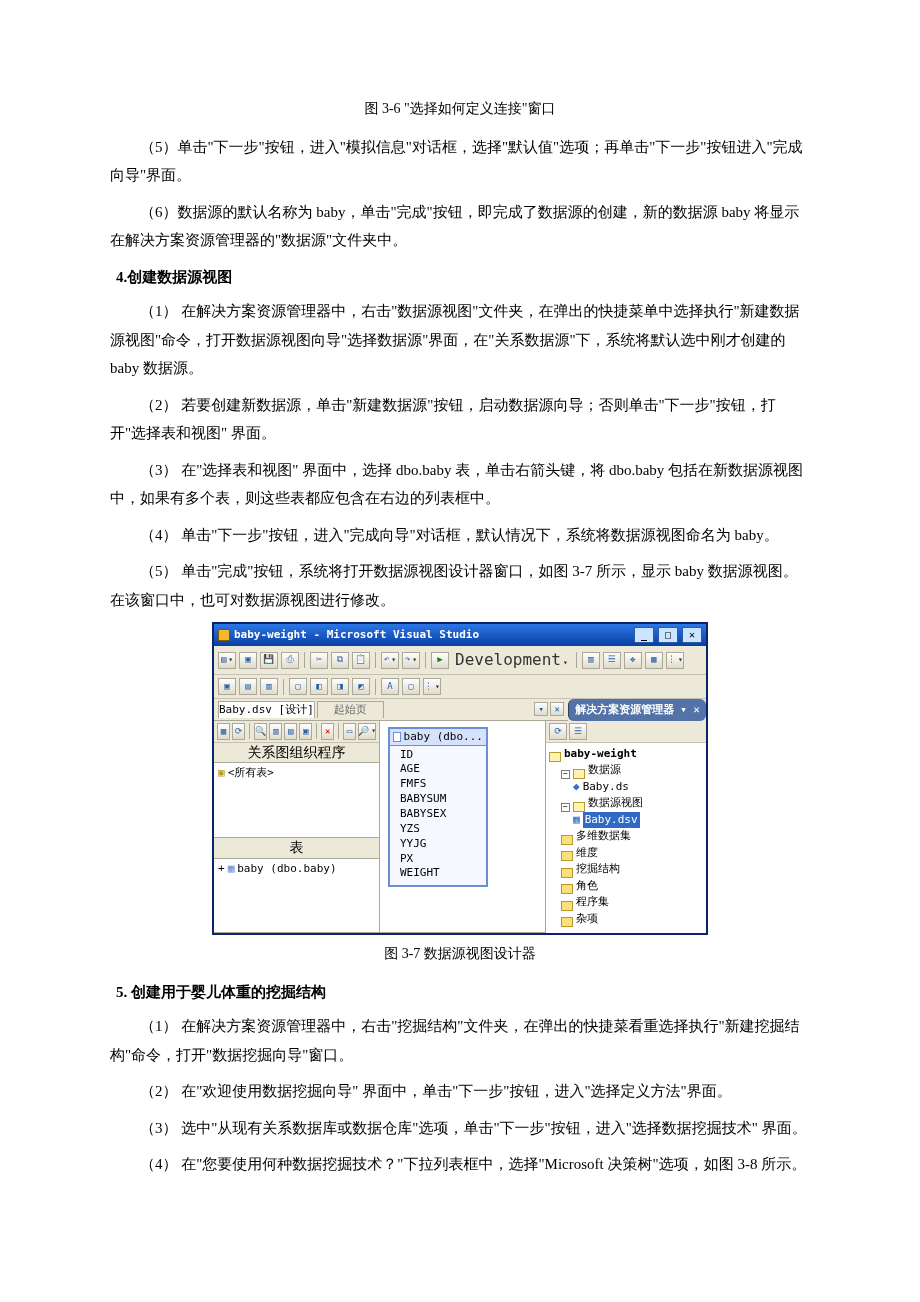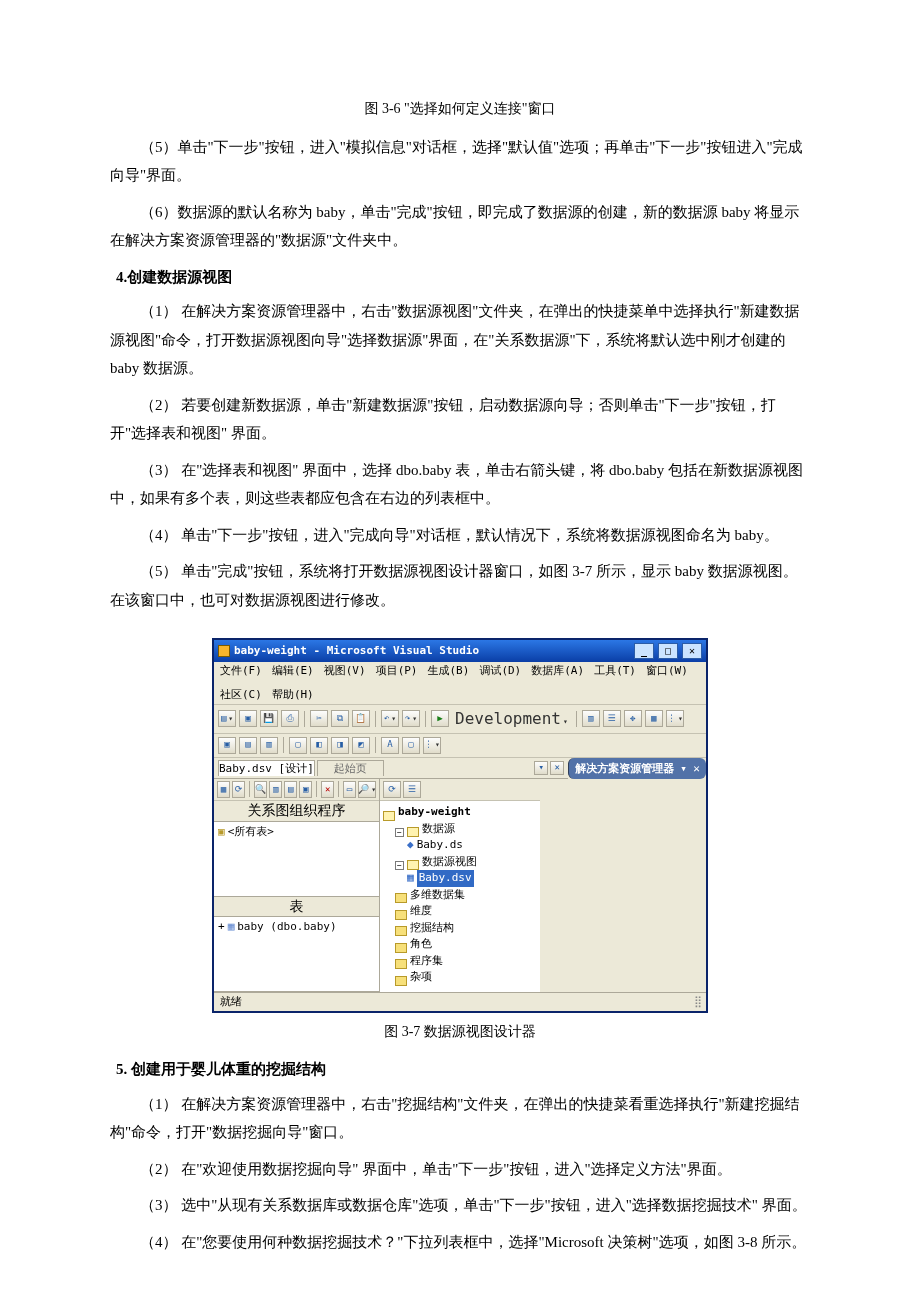--- a/index.html
+++ b/index.html
@@ -18,21 +18,20 @@
   .sect { font-weight: bold; margin: 8px 0 6px 6px; }
   .embed-wrap { display: flex; justify-content: center; margin: 4px 0 2px 0; }
   .vs-window {
     width: 496px;
     font-family: "SimSun", "宋体", monospace;
     font-size: 11px;
     line-height: 1.25;
     border: 2px solid #0a246a;
     background: #ece9d8;
     color: #000;
-    margin-top: 16px;
   }
   .vs-titlebar {
     background: linear-gradient(180deg,#2b77e5,#0a3ea6);
     color: #fff; font-weight: bold;
     display: flex; align-items: center; gap: 4px;
     padding: 3px 4px;
   }
   .vs-titlebar .appicon { width: 12px; height: 12px; background:#f7b52c; border:1px solid #7a5a00; }
   .vs-titlebar .spacer { flex: 1; }
   .vs-titlebar .wbtn {
@@ -161,33 +160,20 @@
 
     <div class="vs-titlebar">
       <span class="appicon"></span>
       <span>baby-weight - Microsoft Visual Studio</span>
       <span class="spacer"></span>
       <span class="wbtn">_</span>
       <span class="wbtn">□</span>
       <span class="wbtn">✕</span>
     </div>
 
-    <div class="vs-menubar" id="vs-menubar">
-        <span>文件(F)</span>
-        <span>编辑(E)</span>
-        <span>视图(V)</span>
-        <span>项目(P)</span>
-        <span>生成(B)</span>
-        <span>调试(D)</span>
-        <span>数据库(A)</span>
-        <span>工具(T)</span>
-        <span>窗口(W)</span>
-        <span>社区(C)</span>
-        <span>帮助(H)</span>
-      </div>
 
     <div class="vs-toolbar">
       <span class="tb-icon tb-arrow">▤</span>
       <span class="tb-icon">▣</span>
       <span class="tb-icon">💾</span>
       <span class="tb-icon">⎙</span>
       <span class="tb-sep"></span>
       <span class="tb-icon">✂</span>
       <span class="tb-icon">⧉</span>
       <span class="tb-icon">📋</span>
@@ -262,20 +248,41 @@
         <div class="pane-title">表</div>
         <div class="pane-body" style="height:56px">
           <div class="tree-row">
             <span class="tgl">+</span>
             <span style="color:#6a8fd3">▦</span>
             <span>baby (dbo.baby)</span>
           </div>
         </div>
       </div>
 
+      <div class="vs-mid">
+        <div class="pane-body" style="height:170px;background:#fff;">
+          <div class="baby-box">
+            <div class="baby-box-title">
+              <span class="tbl-icon"></span>
+              <span>baby (dbo...</span>
+            </div>
+            <div class="baby-cols" id="baby-cols">
+                <div>ID</div>
+                <div>AGE</div>
+                <div>FMFS</div>
+                <div>BABYSUM</div>
+                <div>BABYSEX</div>
+                <div>YZS</div>
+                <div>YYJG</div>
+                <div>PX</div>
+                <div>WEIGHT</div>
+              </div>
+          </div>
+        </div>
+      </div>
 
       <div class="vs-right">
         <div class="mini-toolbar">
           <span class="tb-icon">⟳</span>
           <span class="tb-icon">☰</span>
         </div>
         <div class="tree" style="flex:1">
           <div class="tree-row">
               <span class="fldo"></span>
               <b>baby-weight</b>
@@ -319,24 +326,20 @@
               <span>程序集</span>
             </div>
           <div class="tree-row tree-indent1">
               <span class="fld"></span>
               <span>杂项</span>
             </div>
         </div>
       </div>
     </div>
 
-    <div class="status">
-      <span>就绪</span>
-      <span class="grip">⣿</span>
-    </div>
   </div>
 </div>
 
 <div class="caption">图 3-7 数据源视图设计器</div>
 
 <div class="sect">5. 创建用于婴儿体重的挖掘结构</div>
 <p>（1） 在解决方案资源管理器中，右击"挖掘结构"文件夹，在弹出的快捷菜看重选择执行"新建挖掘结构"命令，打开"数据挖掘向导"窗口。</p>
 <p>（2） 在"欢迎使用数据挖掘向导" 界面中，单击"下一步"按钮，进入"选择定义方法"界面。</p>
 <p>（3） 选中"从现有关系数据库或数据仓库"选项，单击"下一步"按钮，进入"选择数据挖掘技术" 界面。</p>
 <p>（4） 在"您要使用何种数据挖掘技术？"下拉列表框中，选择"Microsoft 决策树"选项，如图 3-8 所示。</p>

